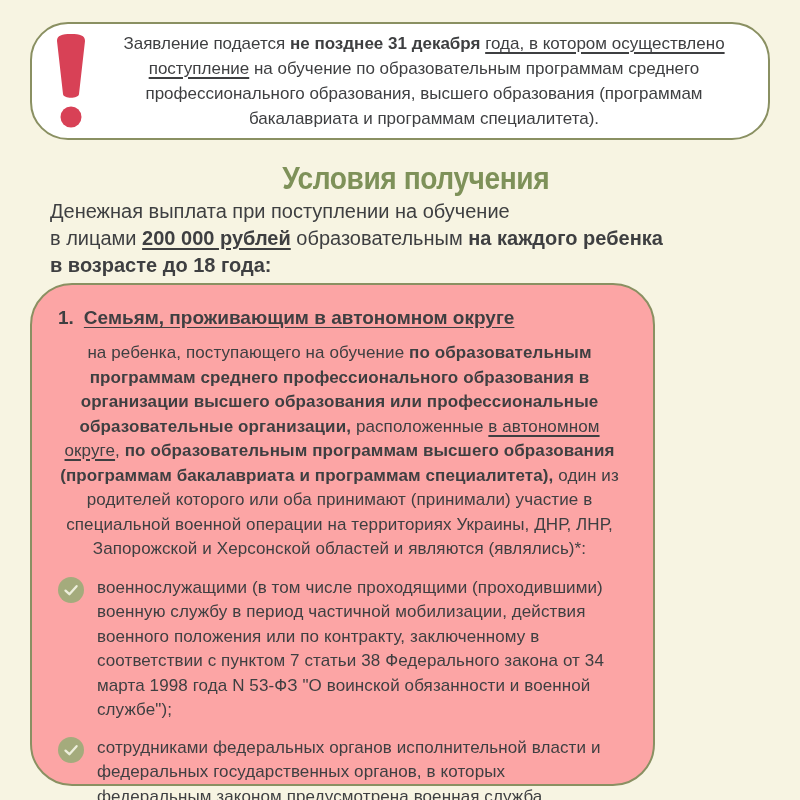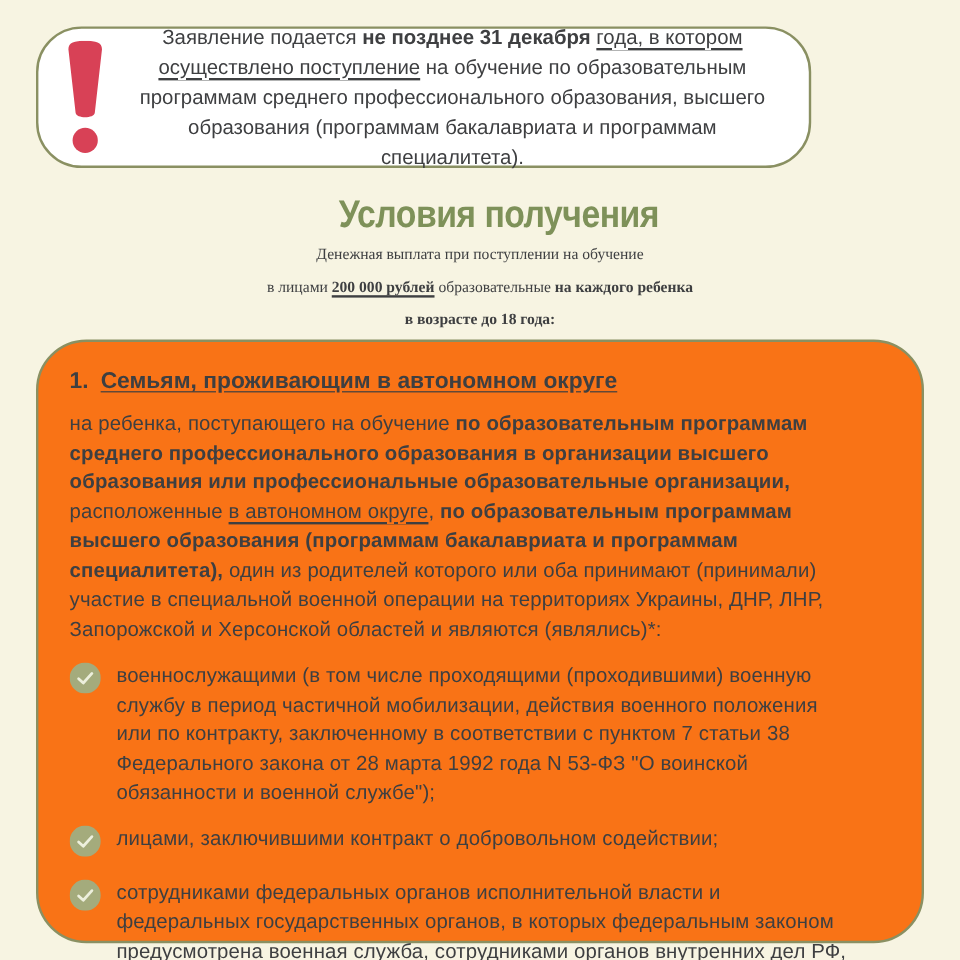--- a/index.html
+++ b/index.html
@@ -9,21 +9,21 @@
     font-family:"Liberation Sans",sans-serif;
     color:#3e3f41;
     position:relative;
     overflow:hidden;
   }
   .b{font-weight:bold;}
   .u{text-decoration:underline;text-underline-offset:3px;text-decoration-thickness:1.5px;}
 
   
   .alert-card{
-    position:absolute;left:30px;top:22px;width:646px;height:118px;
+    position:absolute;left:30px;top:22px;width:740px;height:118px;
     background:#ffffff;border:2px solid #8a9062;border-radius:38px;
     box-sizing:border-box;
     display:flex;align-items:center;
   }
   .excl-wrap{flex:0 0 78px;display:flex;justify-content:center;align-items:center;}
   .alert-text{
     flex:1;margin:0;padding:0 30px 0 0;
     text-align:center;font-size:17px;line-height:25px;
   }
 
@@ -32,37 +32,38 @@
     position:absolute;left:0;top:144px;width:800px;
     margin:16px;text-align:center;
     font-size:32px;font-weight:bold;color:#7e9159;
     letter-spacing:-0.5px;
   }
   .heading span{display:inline-block;transform:scaleX(0.88);transform-origin:center;}
 
   
   .intro{
     position:absolute;left:50px;top:198px;width:700px;
-    margin:0;text-align:center;
-    font-size:13px;line-height:27px;font-family:Liberation Serif, serif;
+    margin:0;
+    font-size:20px;line-height:27px;
   }
 
   
   .main-card{
-    position:absolute;left:30px;top:283px;width:740px;height:503px;
-    background:#f97316;border:2px solid #8a9062;border-radius:42px;
+    position:absolute;left:30px;top:283px;width:625px;height:503px;
+    background:#fca5a5;border:2px solid #8a9062;border-radius:42px;
     box-sizing:border-box;
     padding:20px 32px 18px 26px;
   }
   .card-title-row{font-size:19px;font-weight:bold;margin:2px 0 12px 0;}
   .card-num{margin-right:10px;}
   .card-title{text-decoration:underline;text-underline-offset:3px;}
   .card-body{
     margin:0;font-size:17px;line-height:24.5px;max-width:692px;
     letter-spacing:0.1px;
+    text-align:center;
   }
   .bullets{
     list-style:none;margin:14px 0 0 0;padding:0;
   }
   .bullet{
     display:flex;align-items:flex-start;gap:13px;margin-bottom:13px;
   }
   .check{flex:0 0 26px;margin-top:1px;}
   .bullet-text{
     font-size:17px;line-height:24.5px;max-width:612px;letter-spacing:0.1px;
@@ -78,45 +79,36 @@
       <svg width="40" height="94" viewBox="0 0 40 94" aria-hidden="true">
         <path d="M6 7 C6 1.5 11 0 20 0 C29 0 34 1.5 34 7 L28 60 C27.5 65 12.5 65 12 60 Z" fill="#d84156"></path>
         <circle cx="20" cy="83" r="10.5" fill="#d84156"></circle>
       </svg>
     </div>
     <p class="alert-text"><span>Заявление подается </span><span class="b">не позднее 31 декабря</span><span> </span><span class="u">года, в котором осуществлено поступление</span><span> на обучение по образовательным программам среднего профессионального образования, высшего образования (программам бакалавриата и программам специалитета).</span></p>
   </div>
 
   <h1 class="heading"><span>Условия получения</span></h1>
 
-  <p class="intro"><span>Денежная выплата при поступлении на обучение</span><br><span>в лицами </span><span class="b u">200 000 рублей</span><span> образовательные </span><span class="b">на каждого ребенка</span><br><span class="b">в возрасте до 18 года:</span></p>
+  <p class="intro"><span>Денежная выплата при поступлении на обучение</span><br><span>в лицами </span><span class="b u">200 000 рублей</span><span> образовательным </span><span class="b">на каждого ребенка</span><br><span class="b">в возрасте до 18 года:</span></p>
 
   <div class="main-card">
     <div class="card-title-row">
       <span class="card-num">1.</span><span class="card-title">Семьям, проживающим в автономном округе</span>
     </div>
     <p class="card-body"><span>на ребенка, поступающего на обучение </span><span class="b">по образовательным программам среднего профессионального образования в организации высшего образования или профессиональные образовательные организации,</span><span> расположенные </span><span class="u">в автономном округе</span><span>, </span><span class="b">по образовательным программам высшего образования (программам бакалавриата и программам специалитета),</span><span> один из родителей которого или оба принимают (принимали) участие в специальной военной операции на территориях Украины, ДНР, ЛНР, Запорожской и Херсонской областей и являются (являлись)*:</span></p>
     <ul class="bullets">
       <li class="bullet">
         <span class="check">
           <svg width="26" height="26" viewBox="0 0 26 26" aria-hidden="true">
               <circle cx="13" cy="13" r="13" fill="#a4ab7c"></circle>
               <path d="M7.5 13.6 L11.4 17.2 L18.6 9.2" stroke="#edefdc" stroke-width="2.3" fill="none" stroke-linecap="round" stroke-linejoin="round"></path>
             </svg>
         </span>
-        <span class="bullet-text">военнослужащими (в том числе проходящими (проходившими) военную службу в период частичной мобилизации, действия военного положения или по контракту, заключенному в соответствии с пунктом 7 статьи 38 Федерального закона от 28 марта 1992 года N 53-ФЗ "О воинской обязанности и военной службе");</span>
-      </li>
-      <li class="bullet">
-        <span class="check">
-          <svg width="26" height="26" viewBox="0 0 26 26" aria-hidden="true">
-              <circle cx="13" cy="13" r="13" fill="#a4ab7c"></circle>
-              <path d="M7.5 13.6 L11.4 17.2 L18.6 9.2" stroke="#edefdc" stroke-width="2.3" fill="none" stroke-linecap="round" stroke-linejoin="round"></path>
-            </svg>
-        </span>
-        <span class="bullet-text">лицами, заключившими контракт о добровольном содействии;</span>
+        <span class="bullet-text">военнослужащими (в том числе проходящими (проходившими) военную службу в период частичной мобилизации, действия военного положения или по контракту, заключенному в соответствии с пунктом 7 статьи 38 Федерального закона от 34 марта 1998 года N 53-ФЗ "О воинской обязанности и военной службе");</span>
       </li>
       <li class="bullet">
         <span class="check">
           <svg width="26" height="26" viewBox="0 0 26 26" aria-hidden="true">
               <circle cx="13" cy="13" r="13" fill="#a4ab7c"></circle>
               <path d="M7.5 13.6 L11.4 17.2 L18.6 9.2" stroke="#edefdc" stroke-width="2.3" fill="none" stroke-linecap="round" stroke-linejoin="round"></path>
             </svg>
         </span>
         <span class="bullet-text">сотрудниками федеральных органов исполнительной власти и федеральных государственных органов, в которых федеральным законом предусмотрена военная служба, сотрудниками органов внутренних дел РФ, сотрудниками уголовно-исполнительной системы РФ.</span>
       </li>

